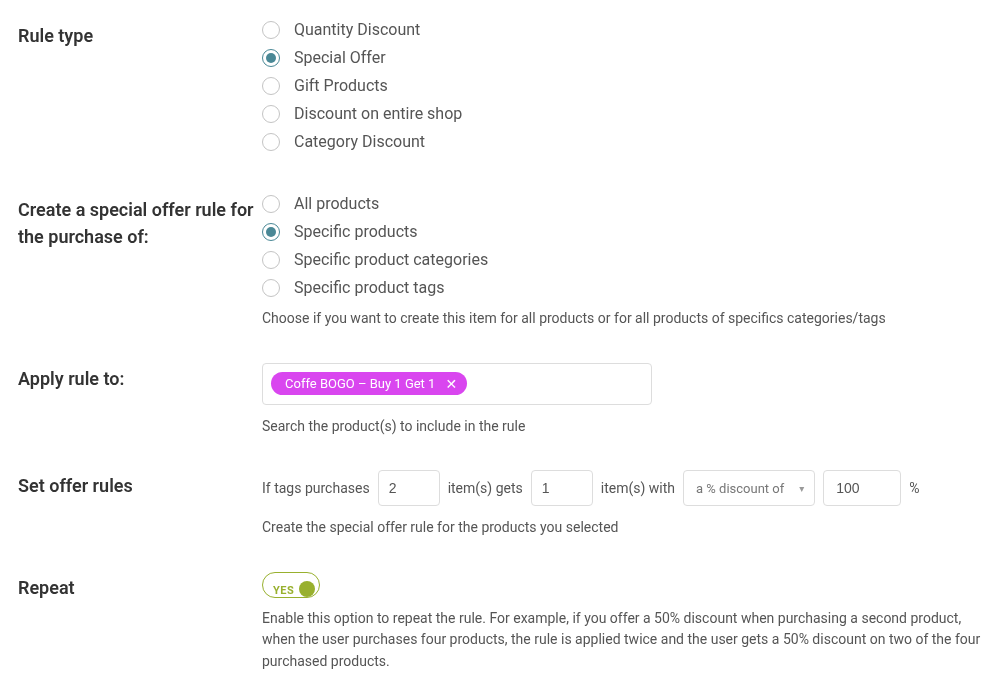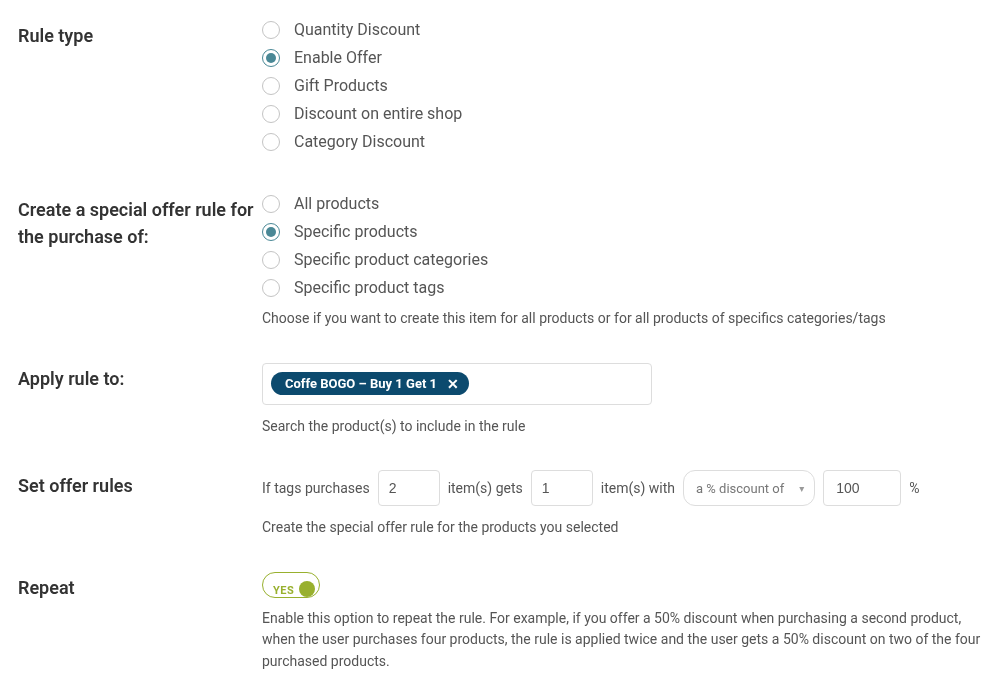--- a/index.html
+++ b/index.html
@@ -70,28 +70,27 @@
   .tag-input {
     border: 1px solid #ddd;
     border-radius: 4px;
     padding: 6px 8px;
     width: 390px;
     min-height: 42px;
     display: flex;
     align-items: center;
   }
   .tag {
-    background: #0c4a6e;
+    background: #d946ef;
     color: #fff;
     border-radius: 14px;
     padding: 4px 10px 4px 14px;
     font-size: 13px;
     display: inline-flex;
     align-items: center;
-    font-weight: bold;
   }
   .tag .x {
     margin-left: 10px;
     cursor: pointer;
     font-size: 14px;
     line-height: 1;
   }
   .rule-line {
     display: flex;
     align-items: center;
@@ -103,21 +102,21 @@
     border-radius: 4px;
     height: 36px;
     padding: 0 10px;
     font-size: 14px;
     color: #555;
     width: 62px;
     text-align: left;
   }
   .select-box {
     border: 1px solid #ddd;
-    border-radius: 12px;
+    border-radius: 4px;
     height: 36px;
     padding: 0 30px 0 12px;
     font-size: 13px;
     color: #777;
     background: #fff;
     min-width: 128px;
     display: inline-flex;
     align-items: center;
     position: relative;
     cursor: pointer;
@@ -180,21 +179,21 @@
   </div>
   <div class="ctrl-col">
     <div class="radio-item">
       <span class="radio-outer"></span>
       <span class="radio-label">Quantity Discount</span>
     </div>
     <div class="radio-item selected">
       <span class="radio-outer">
           <span class="radio-inner"></span>
         </span>
-      <span class="radio-label">Enable Offer</span>
+      <span class="radio-label">Special Offer</span>
     </div>
     <div class="radio-item">
       <span class="radio-outer"></span>
       <span class="radio-label">Gift Products</span>
     </div>
     <div class="radio-item">
       <span class="radio-outer"></span>
       <span class="radio-label">Discount on entire shop</span>
     </div>
     <div class="radio-item">

